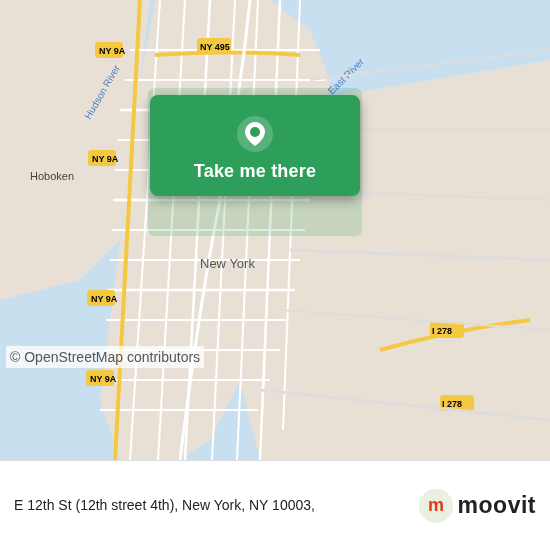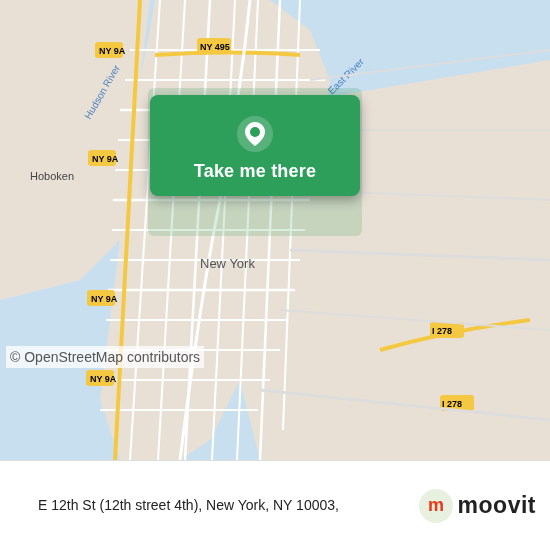--- a/index.html
+++ b/index.html
@@ -64,21 +64,20 @@
       background-color: #ffffff;
       display: flex;
       align-items: center;
       justify-content: space-between;
       padding: 10px 14px 10px 14px;
       border-top: 1px solid #ddd;
     }
 
     #address-block {
       flex: 1;
-      margin-left: 24px;
     }
 
     #address-line {
       font-size: 14px;
       color: #222;
       font-weight: 500;
       line-height: 1.4;
     }
 
     #city-line {

